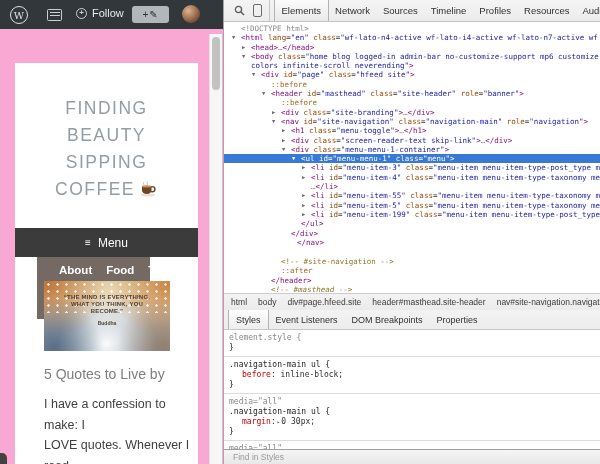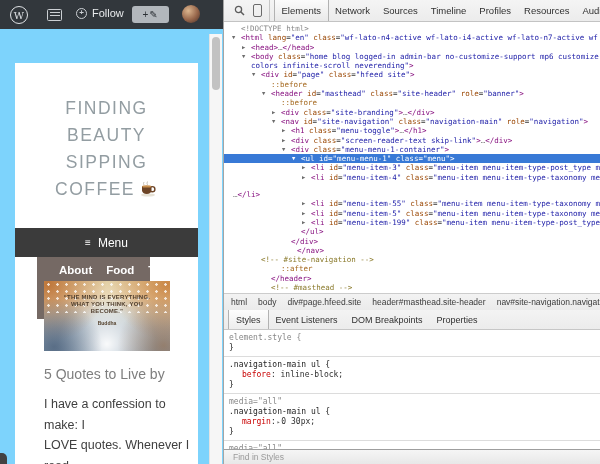--- a/index.html
+++ b/index.html
@@ -14,21 +14,21 @@
            display:flex;align-items:center;justify-content:center}
   .reader-icon{position:absolute;left:47px;top:9px;width:13px;height:10px;border:1.4px solid #ccd0d4;border-radius:1.5px}
   .reader-icon i{display:block;height:1.4px;background:#ccd0d4;margin:1.6px 1.5px 0 1.5px}
   .follow{position:absolute;left:76px;top:7px;display:flex;align-items:center;gap:5px;color:#e9ebed;font-size:11px}
   .follow-ic{width:9px;height:9px;border:1.1px solid #ccd0d4;border-radius:50%;color:#ccd0d4;
              font-size:8px;line-height:8px;text-align:center;font-weight:700}
   .edit-btn{position:absolute;left:132px;top:6px;width:37px;height:17px;background:#b2b7bc;border-radius:3px;
             color:#2c3136;font-size:10px;display:flex;align-items:center;justify-content:center;letter-spacing:1px}
   .avatar{position:absolute;left:182px;top:5px;width:18px;height:18px;border-radius:50%;
           background:radial-gradient(circle at 35% 32%,#dcb68f,#96654a 55%,#4b332a 95%)}
-  .page-bg{position:absolute;left:0;top:29px;right:0;bottom:0;background:#7dd3fc}
+  .page-bg{position:absolute;left:0;top:29px;right:0;bottom:0;background:#f9a8d4}
   .card{position:absolute;left:15px;top:34px;width:183px;bottom:0;background:#fff}
   .site-title{padding-top:32px;text-align:center;font-size:17.5px;line-height:27px;
               letter-spacing:1.5px;color:#939da2;font-weight:300}
   .cup{vertical-align:-2px;margin-left:3px}
   .menu-bar{position:absolute;left:0;top:165px;width:100%;height:29px;background:#3b3b3b;color:#fff;
             display:flex;align-items:center;justify-content:center;gap:7px;font-size:12px;cursor:pointer}
   .hamb{font-size:10px}
   .dropdown{position:absolute;left:22px;top:194px;width:113px;height:62px;background:#756964;z-index:1}
   .menu-links{display:flex;gap:14px;padding:7px 0 0 22px;color:#fff;font-size:11.5px;font-weight:700}
   .menu-links span{cursor:pointer}
@@ -195,31 +195,31 @@
         <div class="tree-row" style="padding-left: 38px;"><span class="arrow">▼</span><span class="sg-t">&lt;header</span><span class="sg-a"> id</span><span class="sg-p">=</span><span class="sg-v">"masthead"</span><span class="sg-a"> class</span><span class="sg-p">=</span><span class="sg-v">"site-header"</span><span class="sg-a"> role</span><span class="sg-p">=</span><span class="sg-v">"banner"</span><span class="sg-t">&gt;</span></div>
         <div class="tree-row" style="padding-left: 48px;"><span class="arrow"></span><span class="sg-ps">::before</span></div>
         <div class="tree-row" style="padding-left: 48px;"><span class="arrow">▶</span><span class="sg-t">&lt;div</span><span class="sg-a"> class</span><span class="sg-p">=</span><span class="sg-v">"site-branding"</span><span class="sg-t">&gt;</span><span class="sg-g">…</span><span class="sg-t">&lt;/div&gt;</span></div>
         <div class="tree-row" style="padding-left: 48px;"><span class="arrow">▼</span><span class="sg-t">&lt;nav</span><span class="sg-a"> id</span><span class="sg-p">=</span><span class="sg-v">"site-navigation"</span><span class="sg-a"> class</span><span class="sg-p">=</span><span class="sg-v">"navigation-main"</span><span class="sg-a"> role</span><span class="sg-p">=</span><span class="sg-v">"navigation"</span><span class="sg-t">&gt;</span></div>
         <div class="tree-row" style="padding-left: 58px;"><span class="arrow">▶</span><span class="sg-t">&lt;h1</span><span class="sg-a"> class</span><span class="sg-p">=</span><span class="sg-v">"menu-toggle"</span><span class="sg-t">&gt;</span><span class="sg-g">…</span><span class="sg-t">&lt;/h1&gt;</span></div>
         <div class="tree-row" style="padding-left: 58px;"><span class="arrow">▶</span><span class="sg-t">&lt;div</span><span class="sg-a"> class</span><span class="sg-p">=</span><span class="sg-v">"screen-reader-text skip-link"</span><span class="sg-t">&gt;</span><span class="sg-g">…</span><span class="sg-t">&lt;/div&gt;</span></div>
         <div class="tree-row" style="padding-left: 58px;"><span class="arrow">▼</span><span class="sg-t">&lt;div</span><span class="sg-a"> class</span><span class="sg-p">=</span><span class="sg-v">"menu-menu-1-container"</span><span class="sg-t">&gt;</span></div>
         <div class="tree-row sel" style="padding-left: 68px;"><span class="arrow">▼</span><span class="sg-t">&lt;ul</span><span class="sg-a"> id</span><span class="sg-p">=</span><span class="sg-v">"menu-menu-1"</span><span class="sg-a"> class</span><span class="sg-p">=</span><span class="sg-v">"menu"</span><span class="sg-t">&gt;</span></div>
         <div class="tree-row" style="padding-left: 78px;"><span class="arrow">▶</span><span class="sg-t">&lt;li</span><span class="sg-a"> id</span><span class="sg-p">=</span><span class="sg-v">"menu-item-3"</span><span class="sg-a"> class</span><span class="sg-p">=</span><span class="sg-v">"menu-item menu-item-type-post_type men</span></div>
         <div class="tree-row" style="padding-left: 78px;"><span class="arrow">▶</span><span class="sg-t">&lt;li</span><span class="sg-a"> id</span><span class="sg-p">=</span><span class="sg-v">"menu-item-4"</span><span class="sg-a"> class</span><span class="sg-p">=</span><span class="sg-v">"menu-item menu-item-type-taxonomy men</span></div>
-        <div class="tree-row" style=" margin-top: 8px;"><span class="arrow"></span><span class="sg-g">…</span><span class="sg-t">&lt;/li&gt;</span></div>
+        <div class="tree-row" style="padding-left: 78px;"><span class="arrow"></span><span class="sg-g">…</span><span class="sg-t">&lt;/li&gt;</span></div>
         <div class="tree-row" style="padding-left: 78px;"><span class="arrow">▶</span><span class="sg-t">&lt;li</span><span class="sg-a"> id</span><span class="sg-p">=</span><span class="sg-v">"menu-item-55"</span><span class="sg-a"> class</span><span class="sg-p">=</span><span class="sg-v">"menu-item menu-item-type-taxonomy men</span></div>
         <div class="tree-row" style="padding-left: 78px;"><span class="arrow">▶</span><span class="sg-t">&lt;li</span><span class="sg-a"> id</span><span class="sg-p">=</span><span class="sg-v">"menu-item-5"</span><span class="sg-a"> class</span><span class="sg-p">=</span><span class="sg-v">"menu-item menu-item-type-taxonomy menu</span></div>
         <div class="tree-row" style="padding-left: 78px;"><span class="arrow">▶</span><span class="sg-t">&lt;li</span><span class="sg-a"> id</span><span class="sg-p">=</span><span class="sg-v">"menu-item-199"</span><span class="sg-a"> class</span><span class="sg-p">=</span><span class="sg-v">"menu-item menu-item-type-post_type m</span></div>
         <div class="tree-row" style="padding-left: 68px;"><span class="arrow"></span><span class="sg-t">&lt;/ul&gt;</span></div>
         <div class="tree-row" style="padding-left: 58px;"><span class="arrow"></span><span class="sg-t">&lt;/div&gt;</span></div>
         <div class="tree-row" style="padding-left: 64px;"><span class="arrow"></span><span class="sg-t">&lt;/nav&gt;</span></div>
-        <div class="tree-row" style="padding-left: 28px;"><span class="arrow"></span><span class="sg-cm">&lt;!-- #site-navigation --&gt;</span></div>
+        <div class="tree-row" style="padding-left: 48px; margin-top: 10px;"><span class="arrow"></span><span class="sg-cm">&lt;!-- #site-navigation --&gt;</span></div>
         <div class="tree-row" style="padding-left: 48px;"><span class="arrow"></span><span class="sg-ps">::after</span></div>
         <div class="tree-row" style="padding-left: 38px;"><span class="arrow"></span><span class="sg-t">&lt;/header&gt;</span></div>
-        <div class="tree-row" style="padding-left: 38px;"><span class="arrow"></span><span class="sg-cm">&lt;!-- #masthead --&gt;</span></div>
+        <div class="tree-row" style="padding-left: 38px; font-style: italic;"><span class="arrow"></span><span class="sg-cm">&lt;!-- #masthead --&gt;</span></div>
         <div class="tree-row" style="padding-left: 38px;"><span class="arrow">▶</span><span class="sg-t">&lt;div</span><span class="sg-a"> id</span><span class="sg-p">=</span><span class="sg-v">"main"</span><span class="sg-a"> class</span><span class="sg-p">=</span><span class="sg-v">"site-main"</span><span class="sg-t">&gt;</span><span class="sg-g">…</span><span class="sg-t">&lt;/div&gt;</span></div>
       </div>
 
     <div class="dt-crumbs" id="dt-crumbs">
         <span class="crumb">html</span>
         <span class="crumb">body</span>
         <span class="crumb">div#page.hfeed.site</span>
         <span class="crumb">header#masthead.site-header</span>
         <span class="crumb">nav#site-navigation.navigatio</span>
       </div>

